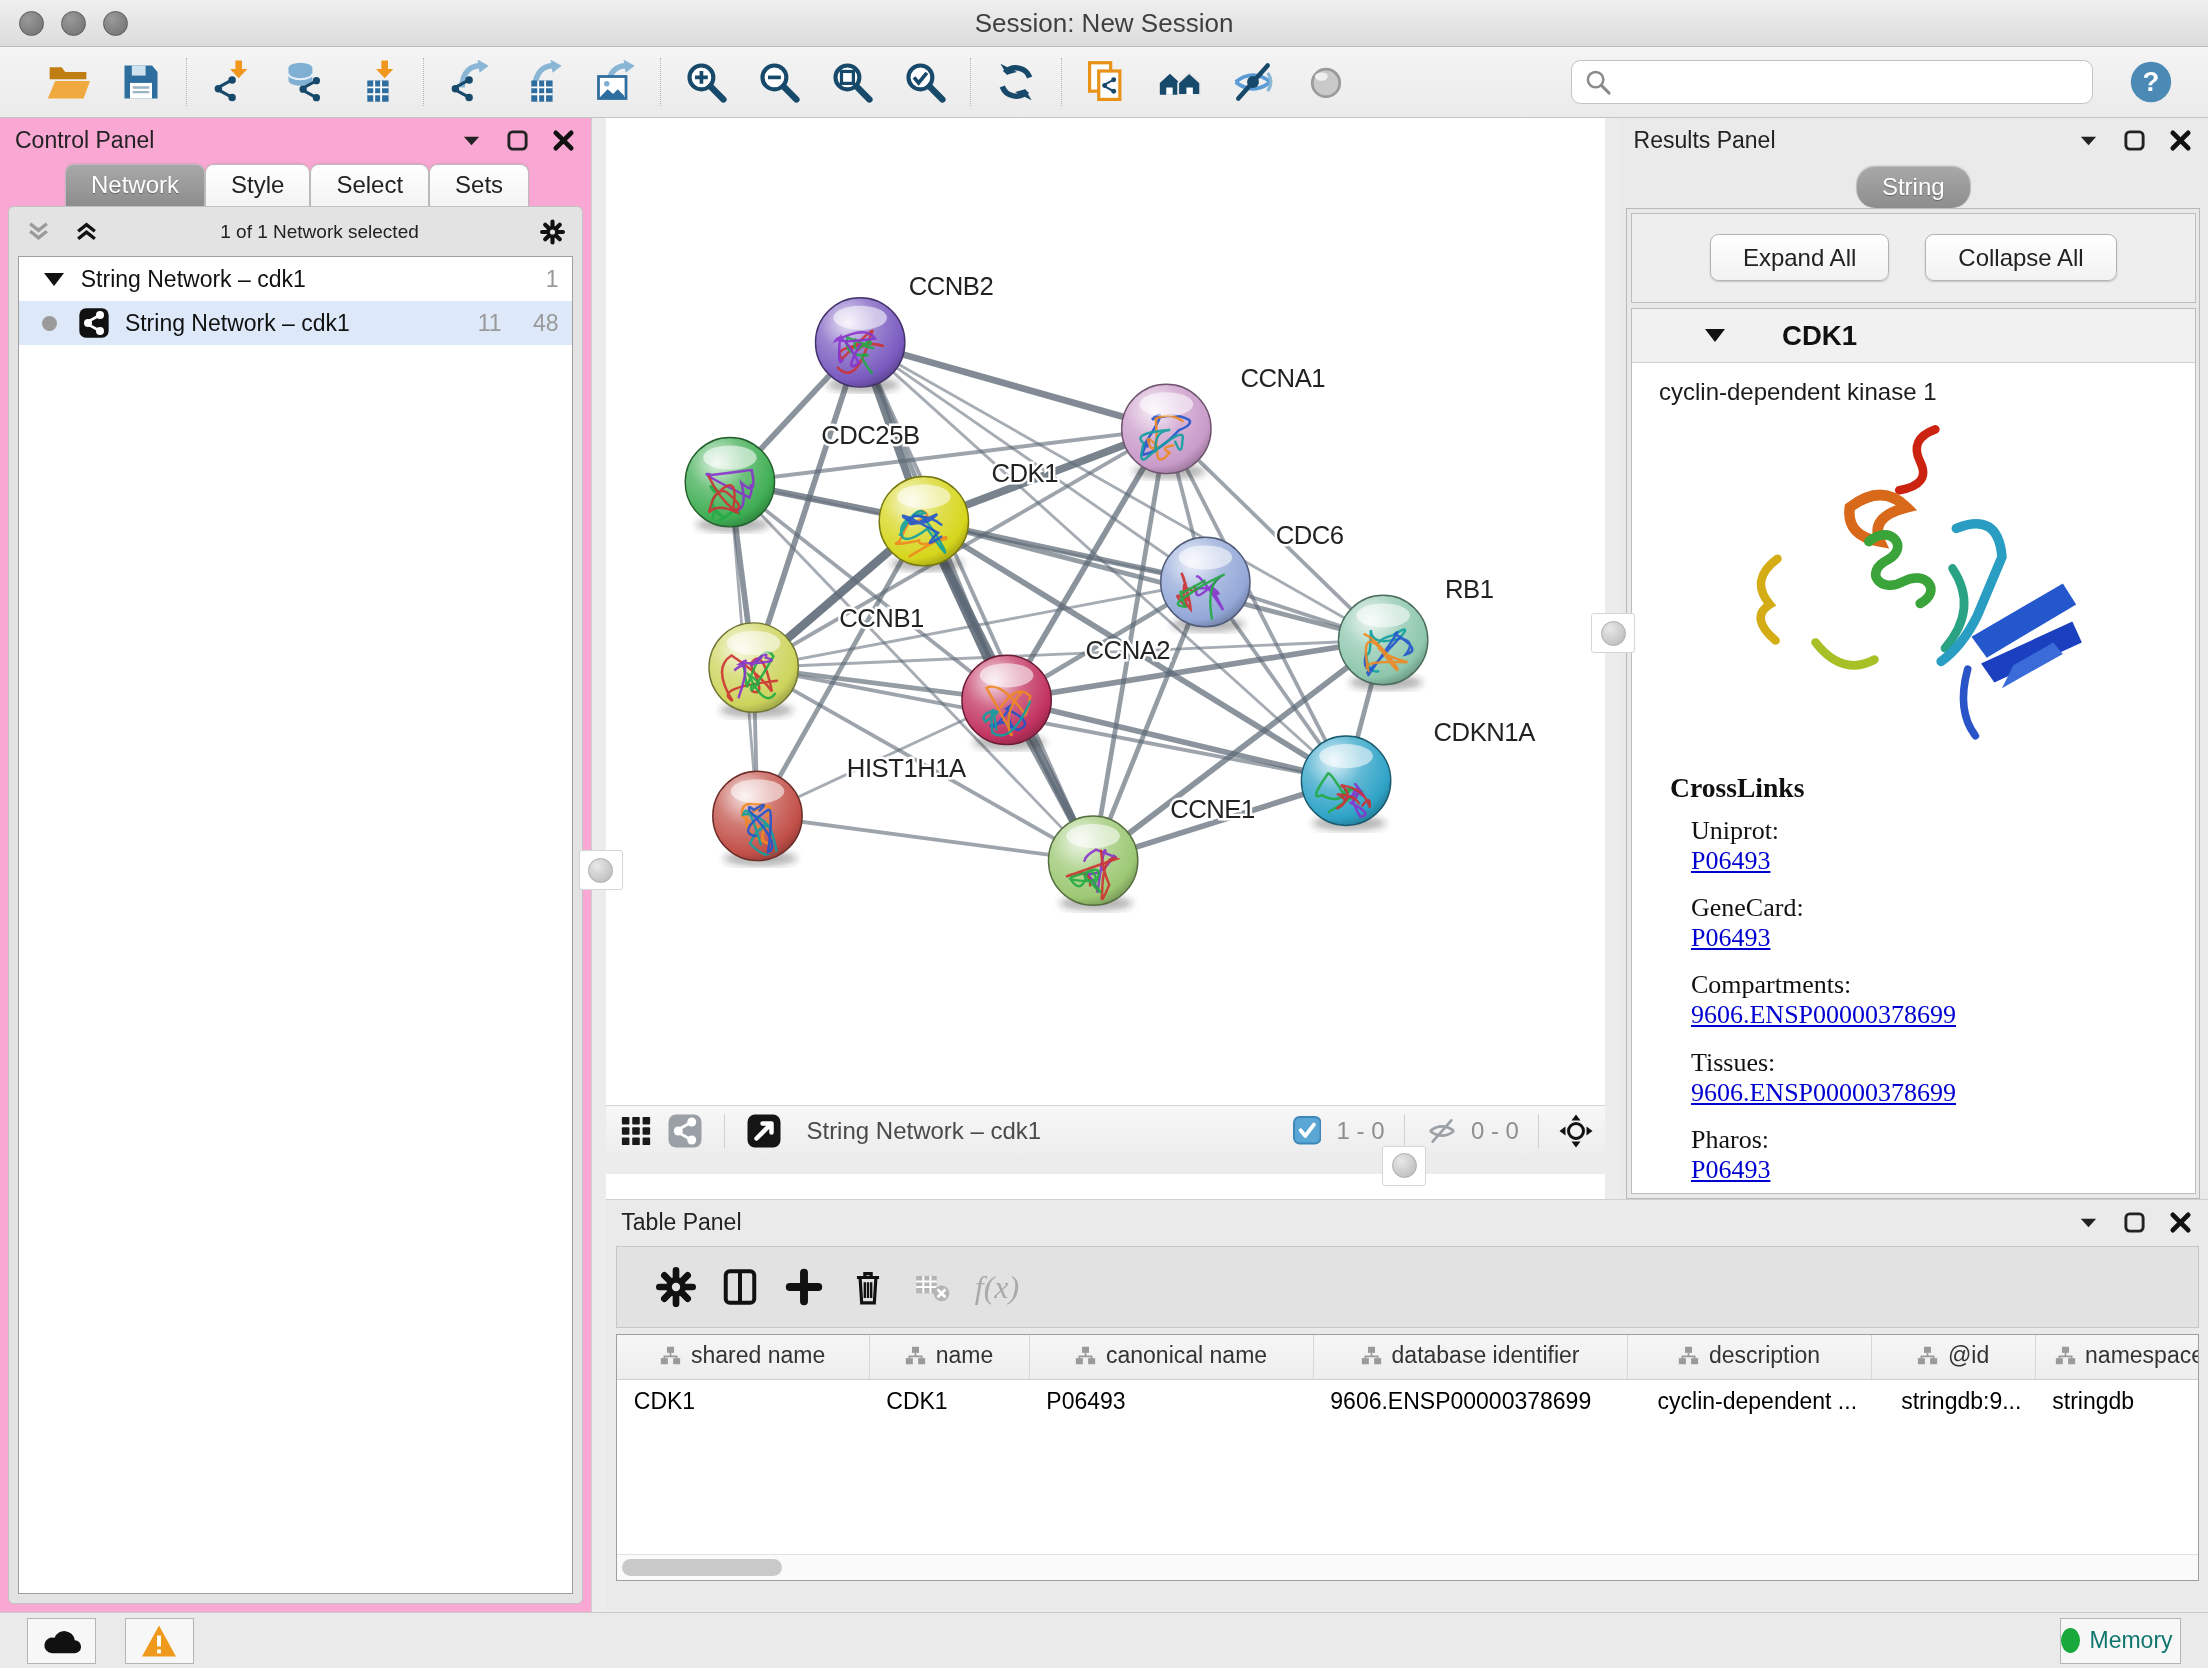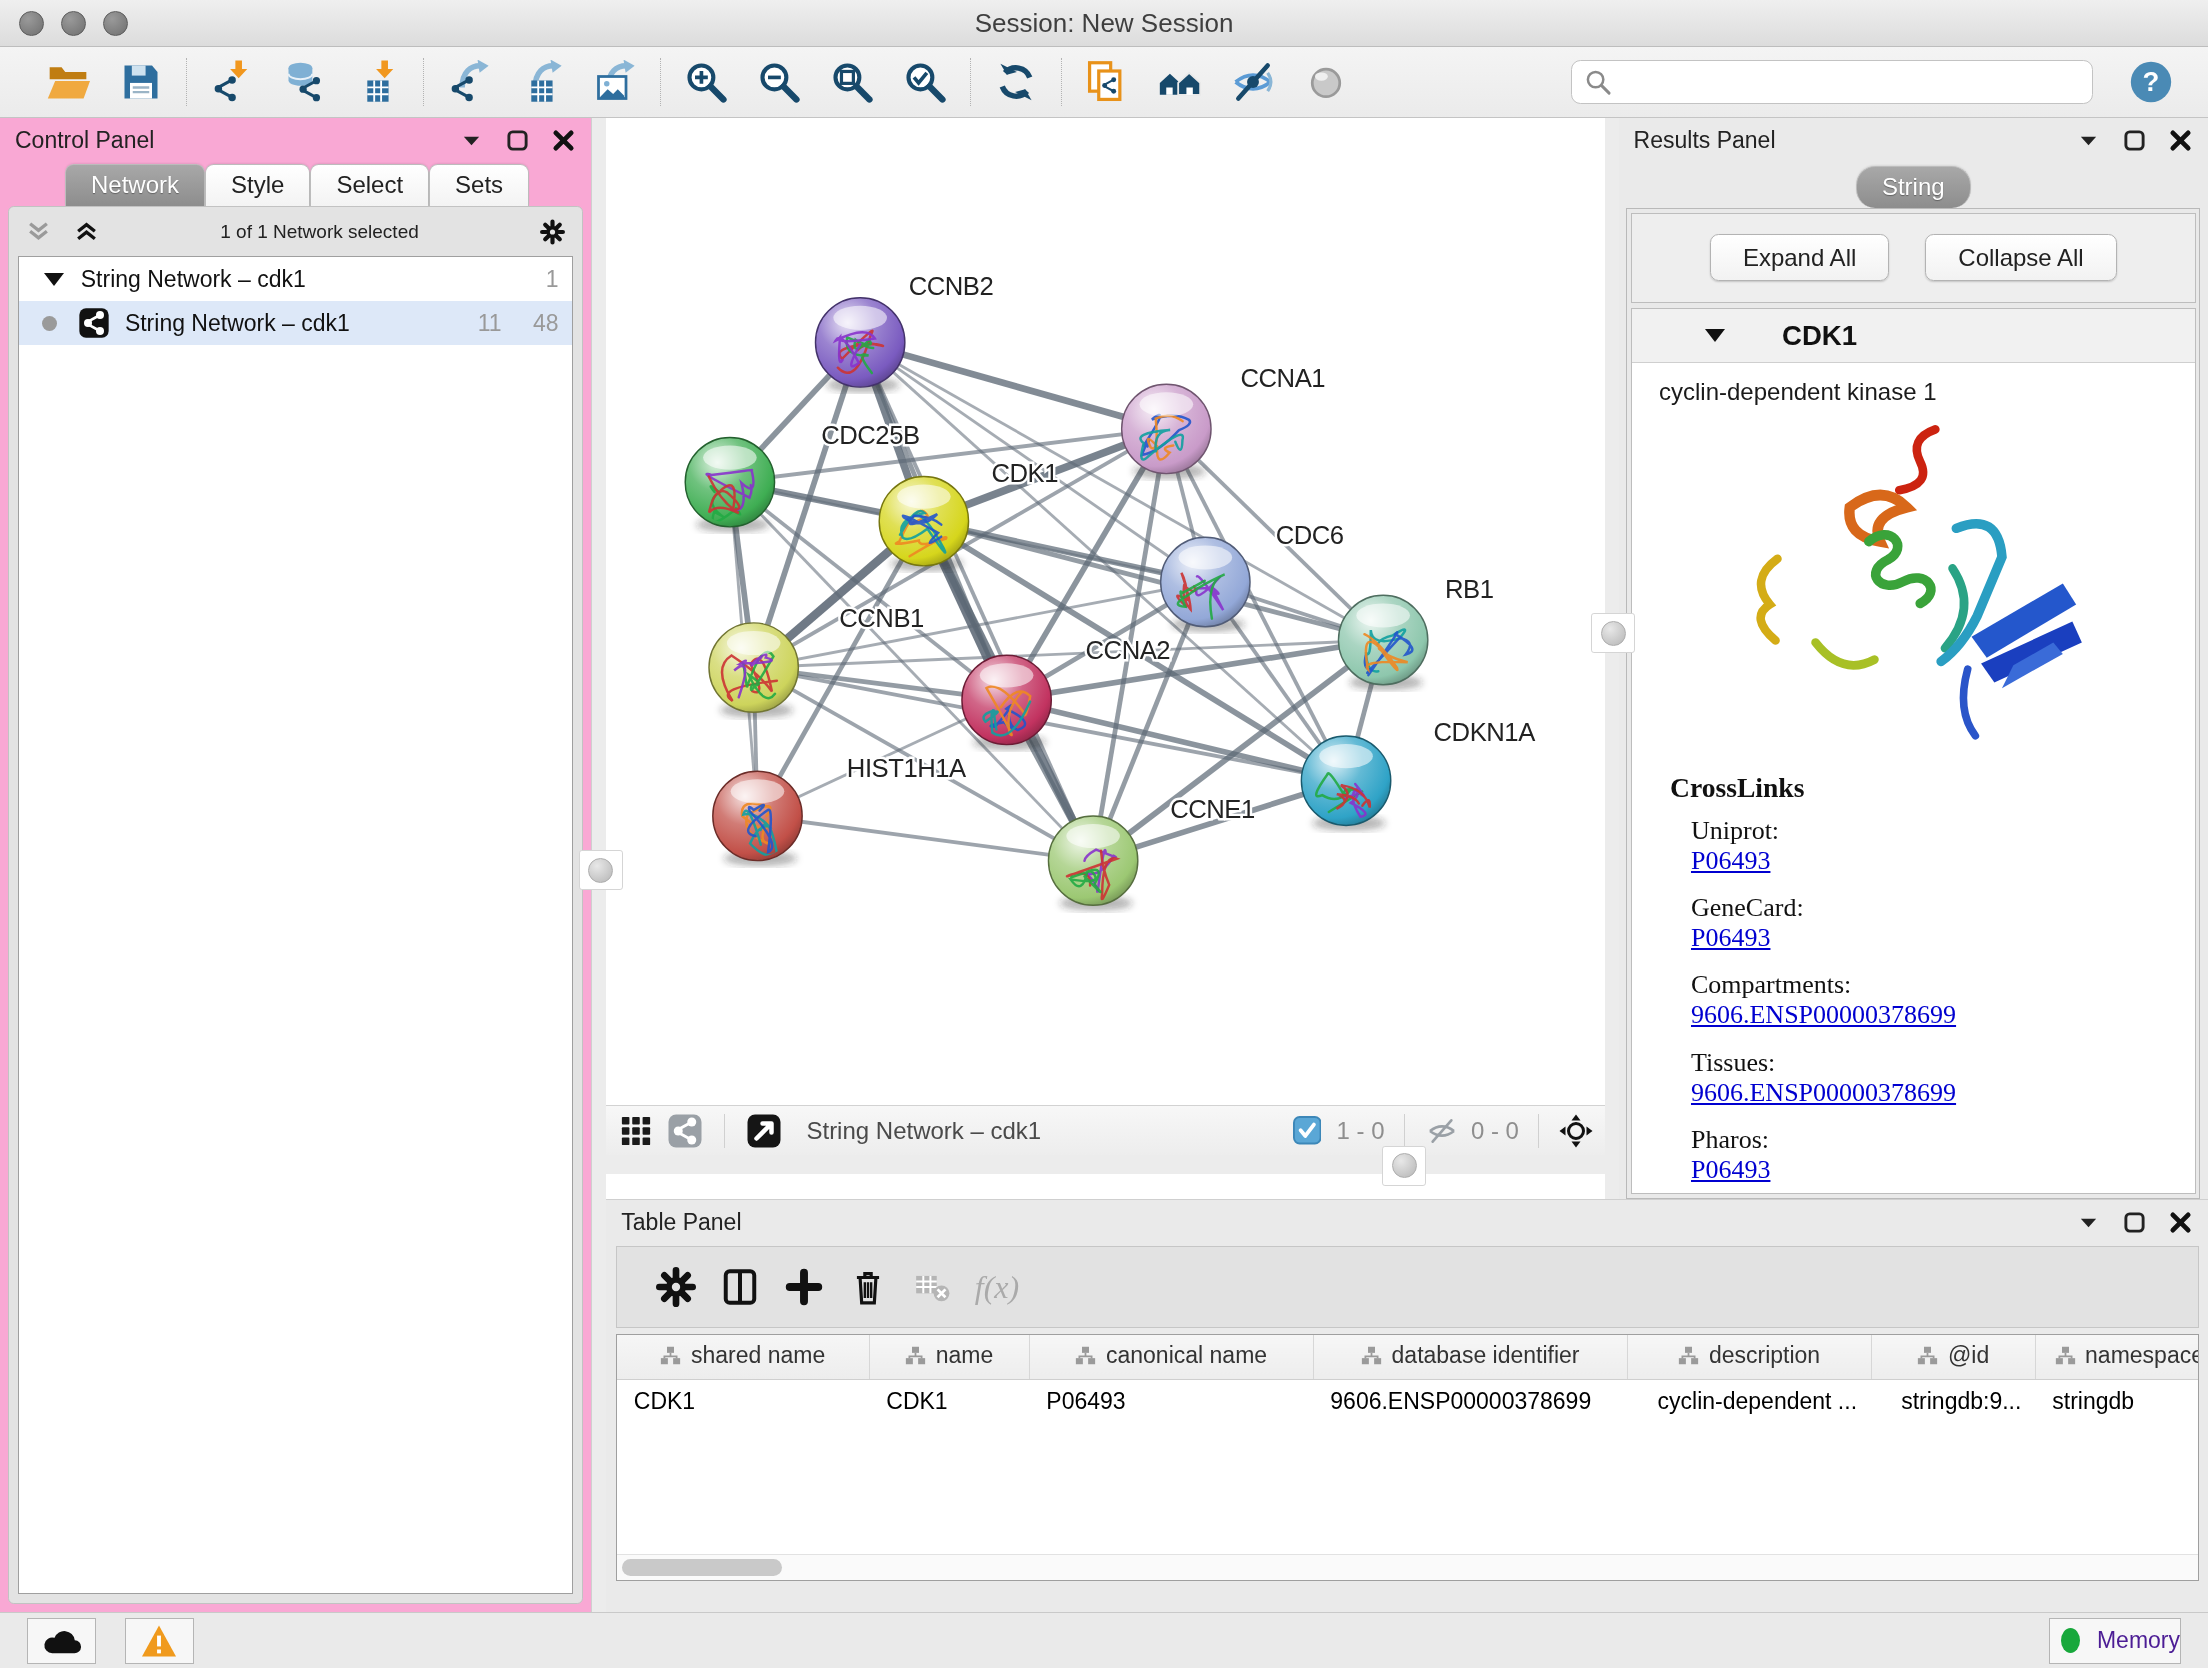--- a/index.html
+++ b/index.html
@@ -85,21 +85,21 @@
   th .colhead{display:inline-flex;align-items:center;gap:9.5px;}
   td{font-size:23px;color:#000;height:42px;padding-left:17px;white-space:nowrap;overflow:hidden;}
   .hscroll{flex:0 0 25px;background:#fafafa;border-top:1px solid #e2e2e2;position:relative;margin-top:auto;}
   .hthumb{position:absolute;left:5.7px;top:3.8px;width:160px;height:17px;border-radius:8.6px;background:#c9c9c9;}
   #tp-tabs{flex:0 0 57px;display:flex;justify-content:center;align-items:center;gap:0;}
   #tp-tabs .tab{border-radius:8.6px;margin:0;box-shadow:0 1px 2.9px rgba(0,0,0,.2);}
   #tp-tabs .tab + .tab{margin-left:1.9px;}
   
   #statusbar{flex:0 0 55px;background:#eaeaea;border-top:1.9px solid #c9c9c9;display:flex;align-items:center;padding:0 27px;gap:28.5px;}
   .sb-btn{width:67px;height:44px;background:#f7f7f7;border:1.9px solid #b5b5b5;display:flex;align-items:center;justify-content:center;cursor:pointer;}
-  #memory-btn{margin-left:auto;width:119px;height:44px;background:#f7f7f7;border:1.9px solid #b5b5b5;display:flex;align-items:center;justify-content:space-between;gap:9.5px;font-size:23px;color:#4c1d95;cursor:pointer;padding-left:11px;}
+  #memory-btn{margin-left:auto;width:119px;height:44px;background:#f7f7f7;border:1.9px solid #b5b5b5;display:flex;align-items:center;justify-content:flex-start;gap:9.5px;font-size:23px;color:#0f766e;cursor:pointer;}
   #memory-dot{width:19px;height:25px;border-radius:50%;background:#18a83c;}
   svg text{font-family:"Liberation Sans",sans-serif;}
 </style>
 </head>
 <body>
 
 <div id="window">
 
   <div id="titlebar">
     <div class="traffic">

